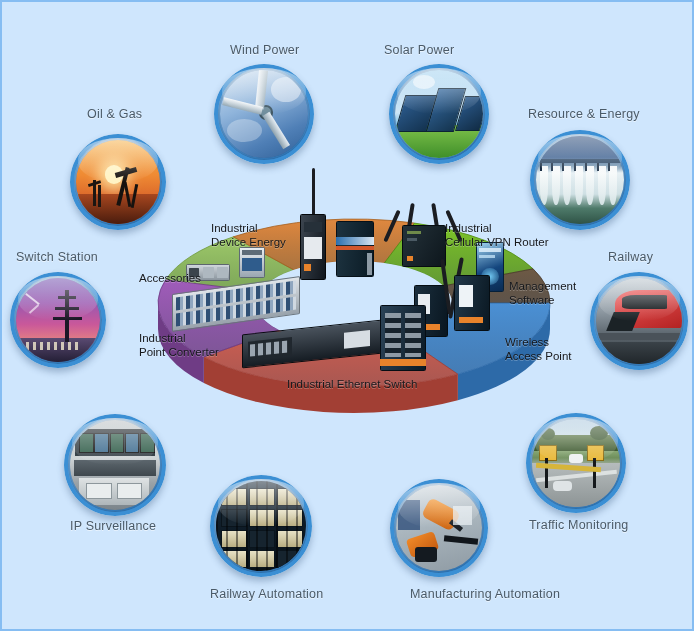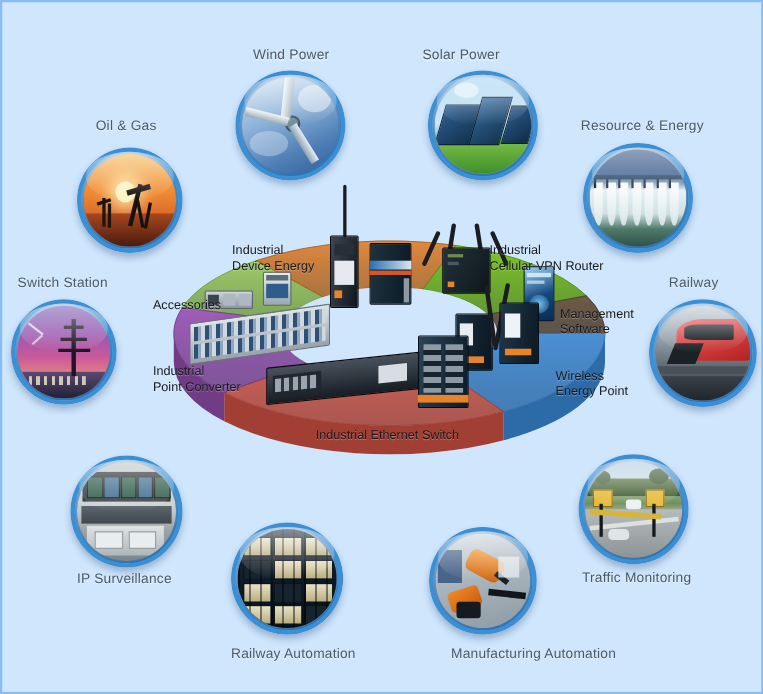--- a/index.html
+++ b/index.html
@@ -468,23 +468,23 @@
         <div class="ring-label" style="left: 291px; top: 15px;">
           <div>Industrial</div>
           <div>Cellular VPN Router</div>
         </div>
         <div class="ring-label" style="left: 355px; top: 73px;">
           <div>Management</div>
           <div>Software</div>
         </div>
         <div class="ring-label" style="left: 351px; top: 129px;">
           <div>Wireless</div>
-          <div>Energy Point</div>
-        </div>
-        <div class="ring-label" style="left: 133px; top: 183px; text-align: center;">
+          <div>Access Point</div>
+        </div>
+        <div class="ring-label" style="left: 133px; top: 171px; text-align: center;">
           <div>Industrial Ethernet Switch</div>
         </div>
         <div class="ring-label" style="left: -15px; top: 125px;">
           <div>Industrial</div>
           <div>Point Converter</div>
         </div>
       </div>
   </div>
 
 </div>

